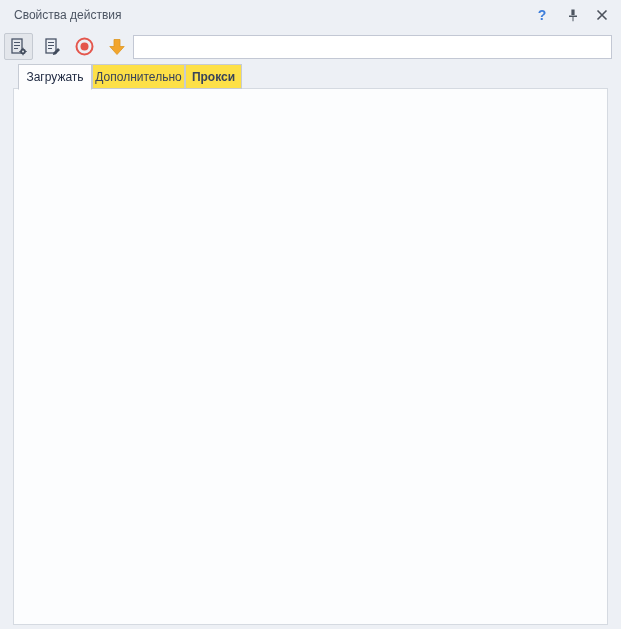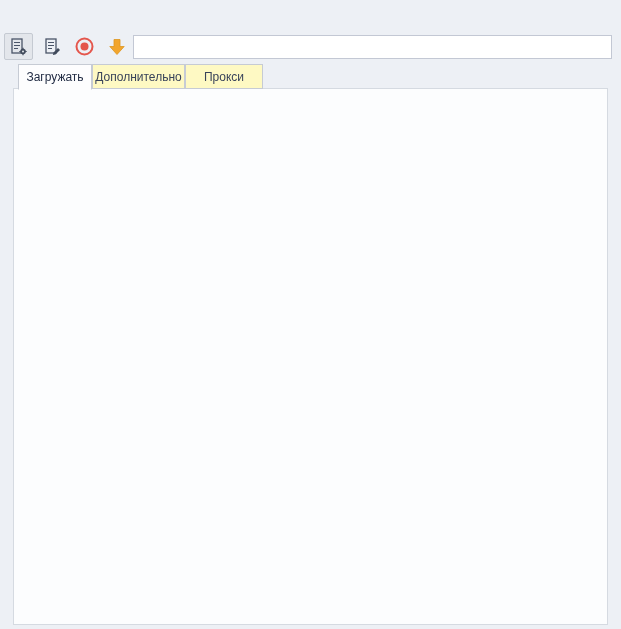--- a/index.html
+++ b/index.html
@@ -20,21 +20,21 @@
   .help{left:532px;color:var(--help);font-weight:bold;font-size:14px;}
   .pin{left:563px;}
   .close{left:592px;}
   
   .toolbar{position:absolute;left:0;top:30px;width:621px;height:33px;}
   .tool-btn{position:absolute;top:3px;height:27px;width:29px;border-radius:2px;display:flex;align-items:center;justify-content:center;}
   .tool-btn.active{background:#e3e6eb;border:1px solid #c5cad2;}
   .tool-input{position:absolute;left:133px;top:5px;width:479px;height:24px;border:1px solid #c3c8d4;background:#fff;font-family:"Liberation Sans",sans-serif;font-size:12px;padding:0 6px;color:#222;outline:none;}
   
   .tabs{position:absolute;left:0;top:64px;height:25px;}
-  .tab{position:absolute;top:0;height:25px;border:1px solid #c6cbd4;background:#fef9c3;color:#39435a;
+  .tab{position:absolute;top:0;height:25px;border:1px solid #c6cbd4;background:#fde047;color:#39435a;
        display:flex;align-items:center;justify-content:center;font-size:12px;z-index:3;}
   .tab.active{background:#fdfdfe;border-bottom:1px solid #fdfdfe;height:26px;color:#222c44;}
   
   .panel{position:absolute;left:13px;top:88px;width:595px;height:537px;background:#fcfdfe;border:1px solid #d5dae1;z-index:1;}
   .lbl{position:absolute;color:#3a4355;font-size:12px;white-space:nowrap;}
   .field{position:absolute;border:1px solid #c2c8d3;background:#fff;font-size:12px;color:#222;outline:none;}
   input.field{padding:0 6px;font-family:"Liberation Sans",sans-serif;}
   input.mono{font-family:"DejaVu Sans Mono",monospace;padding:0 10px;}
   input.magenta{color:var(--magenta);}
   .combo{display:flex;align-items:center;padding:0 20px 0 8px;cursor:default;}
@@ -64,20 +64,36 @@
   
   .icon-btn{position:absolute;border:1px solid #b9bfca;background:#f4f6f8;border-radius:2px;
       display:flex;align-items:center;justify-content:center;}
   svg{display:block;}
 </style>
 </head>
 <body>
 
 <div class="window">
 
+  <div class="titlebar">
+    <span class="title">Свойства действия</span>
+    <div class="tb-btn help">
+      <span>?</span>
+    </div>
+    <div class="tb-btn pin">
+      <svg width="16" height="16" viewBox="0 0 16 16">
+        <path d="M6.4 2.5h3.2v5.6H6.4z M4 8.6h8v1.4H4z M7.5 10h1v4.2h-1z" fill="#4d5560"></path>
+      </svg>
+    </div>
+    <div class="tb-btn close">
+      <svg width="14" height="14" viewBox="0 0 14 14">
+        <path d="M2.5 2.5 L11.5 11.5 M11.5 2.5 L2.5 11.5" stroke="#4c525c" stroke-width="1.6" fill="none"></path>
+      </svg>
+    </div>
+  </div>
 
   <div class="toolbar">
     <div class="tool-btn active" style="left:4px;">
       <svg width="20" height="20" viewBox="0 0 20 20">
         <rect x="3" y="2" width="10" height="14" fill="none" stroke="#4a5568" stroke-width="1.3"></rect>
         <path d="M5 5.5h6 M5 8.5h6 M5 11.5h4" stroke="#4a5568" stroke-width="1.1"></path>
         <g fill="#414b5c">
           <circle cx="14" cy="14.5" r="2.8"></circle>
           <path d="M13.4 10.8h1.2v1.4h-1.2z M13.4 16.8h1.2v1.4h-1.2z M10.3 13.9h1.4v1.2h-1.4z M16.3 13.9h1.4v1.2h-1.4z"></path>
         </g>
@@ -105,21 +121,21 @@
     <input class="tool-input" type="text" value="" style="">
   </div>
 
   <div class="tabs">
     <div class="tab active" style="left:18px;width:74px;">
       <span>Загружать</span>
     </div>
     <div class="tab" style="left:92px;width:93px;">
       <span>Дополнительно</span>
     </div>
-    <div class="tab" style="left:185px;width:78px;">
+    <div class="tab" style="left:185px;width:57px;font-weight:bold;">
       <span>Прокси</span>
     </div>
   </div>
 
   <div class="panel"></div>
 
   <div class="sec-label" style="left:29px;top:117px;">
     <svg width="17" height="17" viewBox="0 0 17 17">
       <circle cx="8.5" cy="8.5" r="7" fill="none" stroke="#6a7586" stroke-width="1.2"></circle>
       <path d="M2 6h13 M2 11h13" stroke="#6a7586" stroke-width="0.9"></path>

